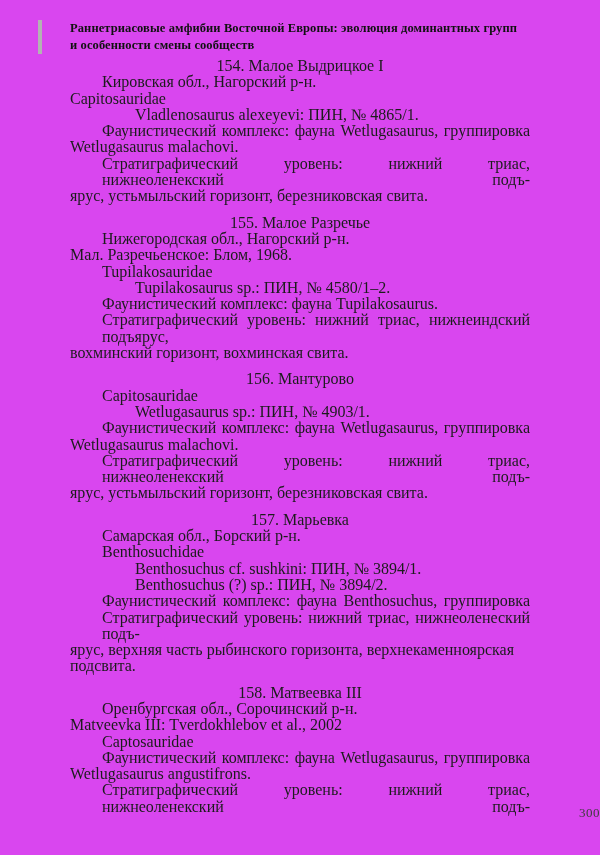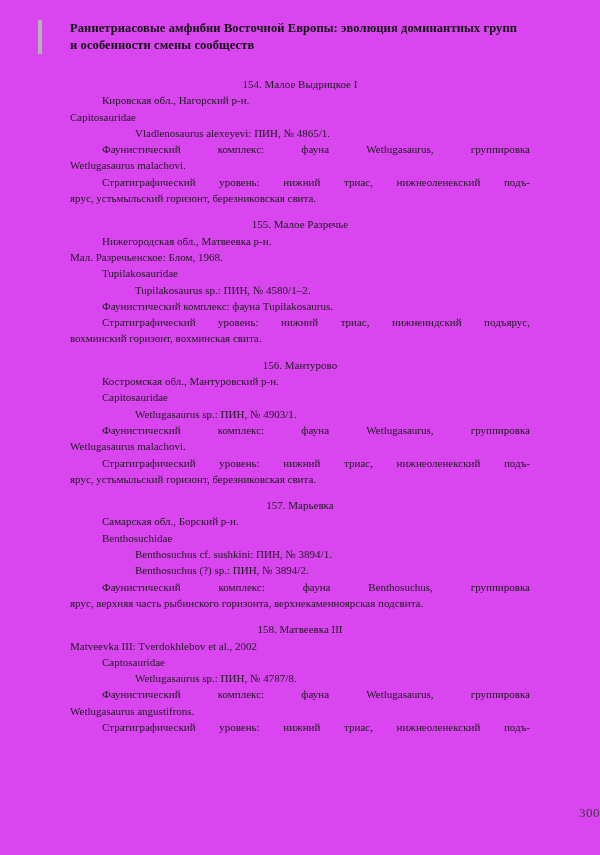--- a/index.html
+++ b/index.html
@@ -24,22 +24,22 @@
     margin-left:28px;
     font-weight:bold;
     font-size:12.5px;
     line-height:17px;
     letter-spacing:.1px;
     color:#111;
     width:460px;
   }
   
   .content{
-    position:absolute;top:76px;left:70px;width:460px;
-    font-size:11px;
+    position:absolute;top:58px;left:70px;width:460px;
+    font-size:16px;
     line-height:16.3px;
   }
   .section{margin-top:10px;}
   .section:first-child{margin-top:0;}
   .line{min-height:16.3px;white-space:normal;}
   .heading{text-align:center;}
   .ind1{padding-left:32px;}
   .ind2{padding-left:65px;}
   .jst{text-align:justify;text-align-last:justify;}
   
@@ -70,52 +70,52 @@
         <div class="line ind1">Кировская обл., Нагорский р-н.</div>
         <div class="line">Capitosauridae</div>
         <div class="line ind2">Vladlenosaurus alexeyevi: ПИН, № 4865/1.</div>
         <div class="line ind1 jst">Фаунистический комплекс: фауна Wetlugasaurus, группировка</div>
         <div class="line">Wetlugasaurus malachovi.</div>
         <div class="line ind1 jst">Стратиграфический уровень: нижний триас, нижнеоленекский подъ-</div>
         <div class="line">ярус, устьмыльский горизонт, березниковская свита.</div>
       </div>
       <div class="section">
         <div class="line heading">155. Малое Разречье</div>
-        <div class="line ind1">Нижегородская обл., Матвеевка р-н.</div>
+        <div class="line ind1">Нижегородская обл., Нагорский р-н.</div>
         <div class="line">Мал. Разречьенское: Блом, 1968.</div>
         <div class="line ind1">Tupilakosauridae</div>
         <div class="line ind2">Tupilakosaurus sp.: ПИН, № 4580/1–2.</div>
         <div class="line ind1">Фаунистический комплекс: фауна Tupilakosaurus.</div>
         <div class="line ind1 jst">Стратиграфический уровень: нижний триас, нижнеиндский подъярус,</div>
         <div class="line">вохминский горизонт, вохминская свита.</div>
       </div>
       <div class="section">
         <div class="line heading">156. Мантурово</div>
-        <div class="line ind1">Костромская обл., Мантуровский р-н.</div>
         <div class="line ind1">Capitosauridae</div>
         <div class="line ind2">Wetlugasaurus sp.: ПИН, № 4903/1.</div>
         <div class="line ind1 jst">Фаунистический комплекс: фауна Wetlugasaurus, группировка</div>
         <div class="line">Wetlugasaurus malachovi.</div>
         <div class="line ind1 jst">Стратиграфический уровень: нижний триас, нижнеоленекский подъ-</div>
         <div class="line">ярус, устьмыльский горизонт, березниковская свита.</div>
       </div>
       <div class="section">
         <div class="line heading">157. Марьевка</div>
         <div class="line ind1">Самарская обл., Борский р-н.</div>
         <div class="line ind1">Benthosuchidae</div>
         <div class="line ind2">Benthosuchus cf. sushkini: ПИН, № 3894/1.</div>
         <div class="line ind2">Benthosuchus (?) sp.: ПИН, № 3894/2.</div>
         <div class="line ind1 jst">Фаунистический комплекс: фауна Benthosuchus, группировка</div>
+        <div class="line ind1 jst">Стратиграфический уровень: нижний триас, нижнеоленеский подъ-</div>
         <div class="line">ярус, верхняя часть рыбинского горизонта, верхнекаменноярская подсвита.</div>
       </div>
       <div class="section">
         <div class="line heading">158. Матвеевка III</div>
+        <div class="line ind1">Оренбургская обл., Сорочинский р-н.</div>
         <div class="line">Matveevka III: Tverdokhlebov et al., 2002</div>
         <div class="line ind1">Captosauridae</div>
-        <div class="line ind2">Wetlugasaurus sp.: ПИН, № 4787/8.</div>
         <div class="line ind1 jst">Фаунистический комплекс: фауна Wetlugasaurus, группировка</div>
         <div class="line">Wetlugasaurus angustifrons.</div>
         <div class="line ind1 jst">Стратиграфический уровень: нижний триас, нижнеоленекский подъ-</div>
       </div>
     </div>
 
   <div class="page-number">300</div>
 
 </div>
 

